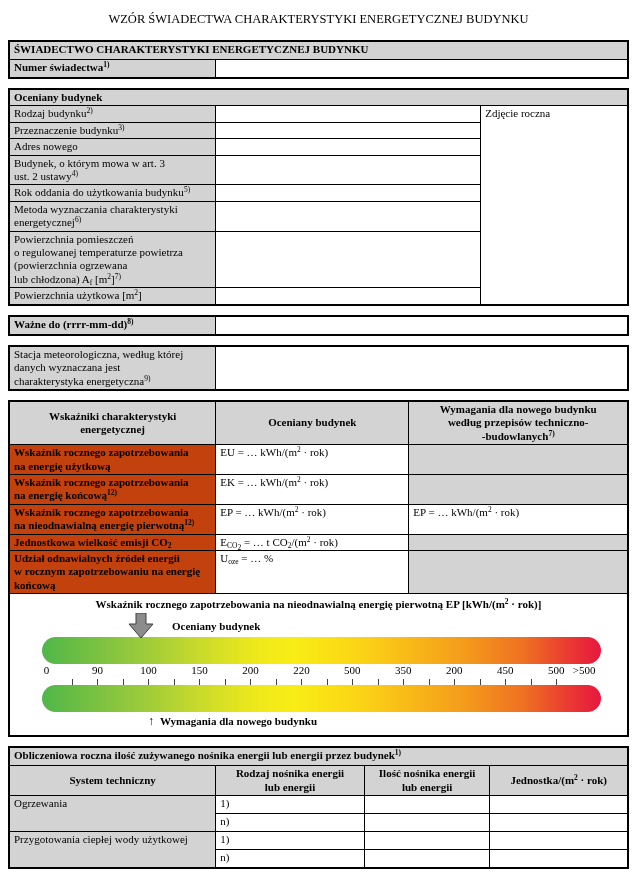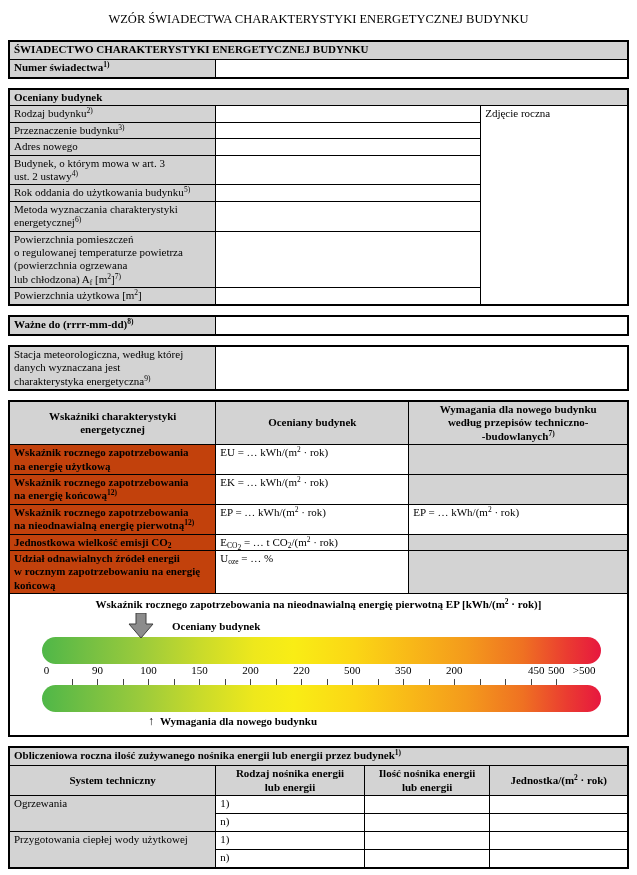--- a/index.html
+++ b/index.html
@@ -190,21 +190,21 @@
         <div class="ticks" id="scale-ticks">
               <span class="tick-label" style="left: 0.8%;">0</span>
               <span class="tick-label" style="left: 9.92%;">90</span>
               <span class="tick-label" style="left: 19.04%;">100</span>
               <span class="tick-label" style="left: 28.16%;">150</span>
               <span class="tick-label" style="left: 37.28%;">200</span>
               <span class="tick-label" style="left: 46.4%;">220</span>
               <span class="tick-label" style="left: 55.52%;">500</span>
               <span class="tick-label" style="left: 64.64%;">350</span>
               <span class="tick-label" style="left: 73.76%;">200</span>
-              <span class="tick-label" style="left: 82.88%; margin-left: 31px;">450</span>
+              <span class="tick-label" style="left: 82.88%;">450</span>
               <span class="tick-label" style="left: 92%;">500</span>
               <span class="tick-label" style="left: 97%;">&gt;500</span>
               <span class="tick-mark" style="left: 5.36%;"></span>
               <span class="tick-mark" style="left: 9.92%;"></span>
               <span class="tick-mark" style="left: 14.48%;"></span>
               <span class="tick-mark" style="left: 19.04%;"></span>
               <span class="tick-mark" style="left: 23.6%;"></span>
               <span class="tick-mark" style="left: 28.16%;"></span>
               <span class="tick-mark" style="left: 32.72%;"></span>
               <span class="tick-mark" style="left: 37.28%;"></span>

